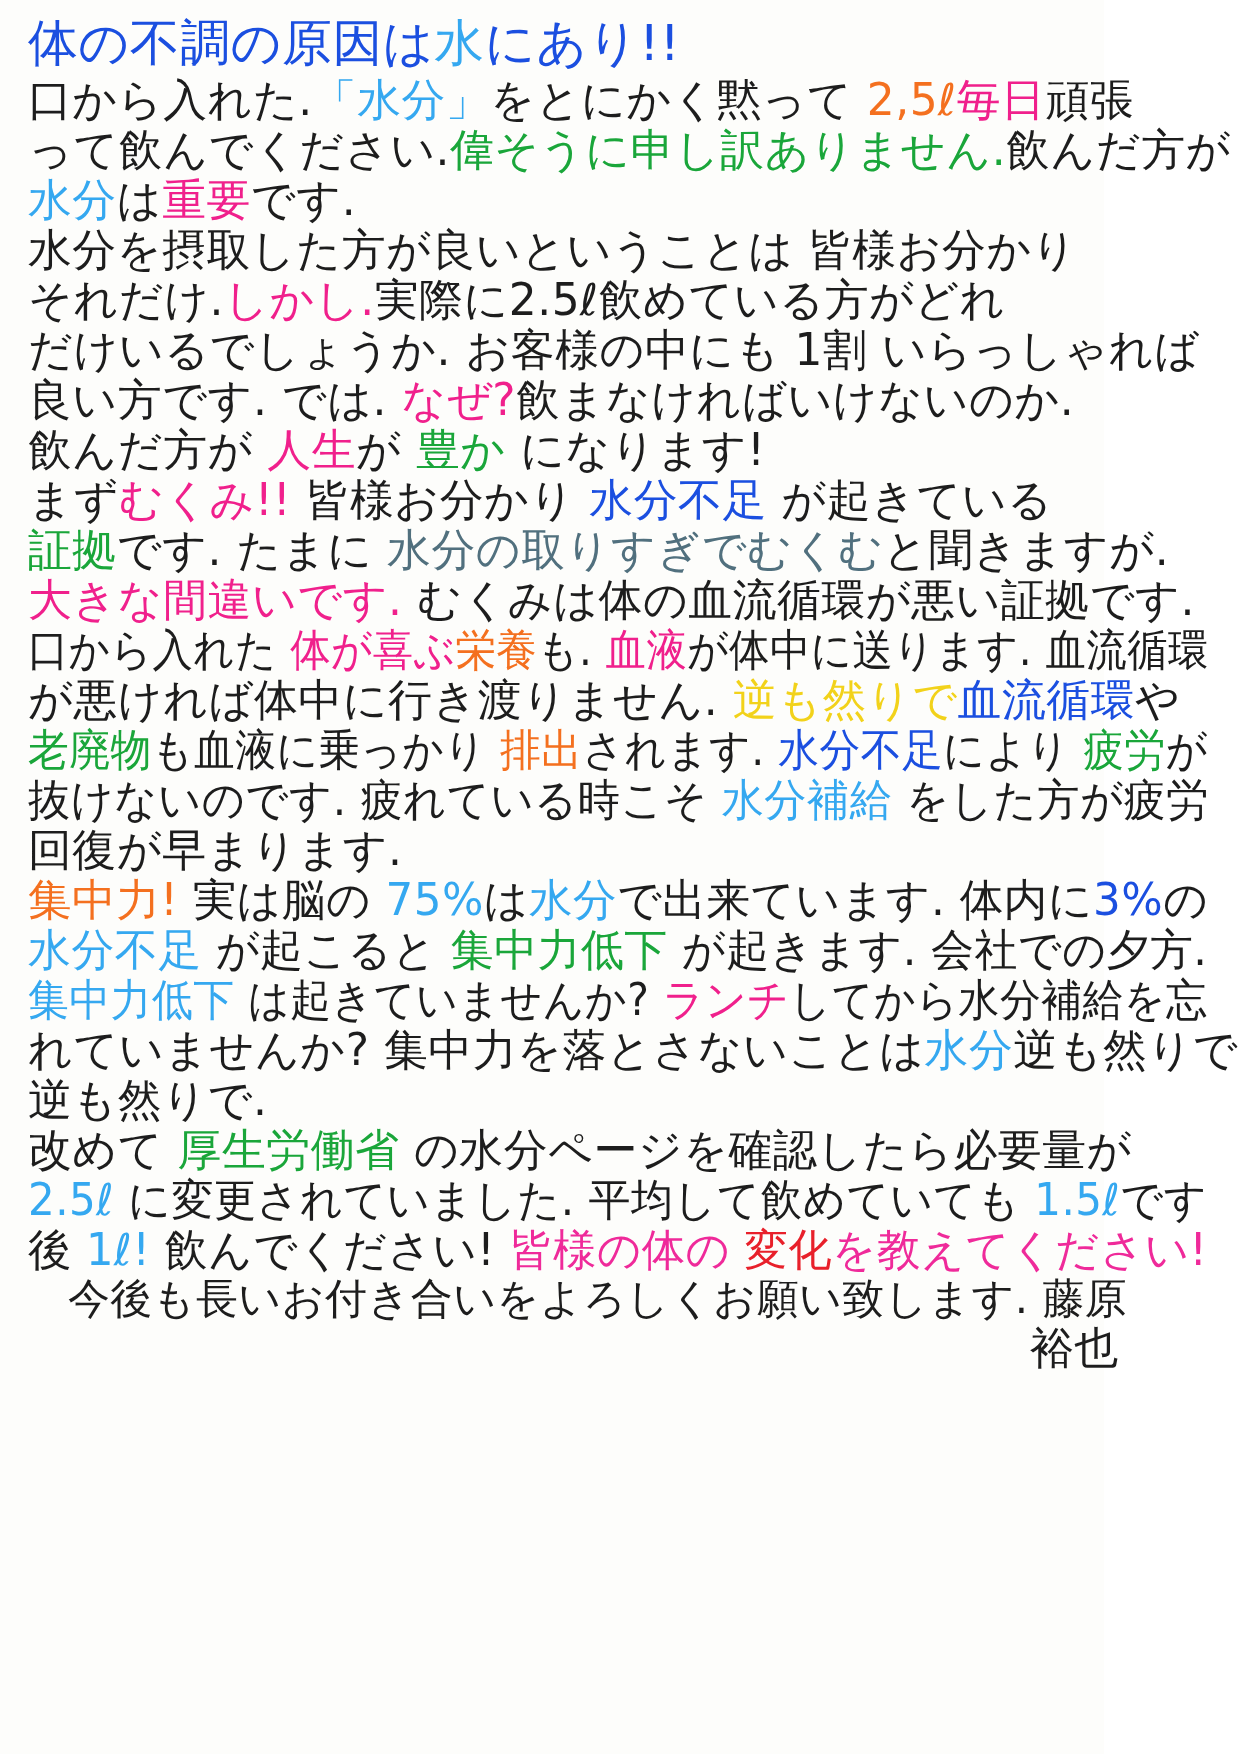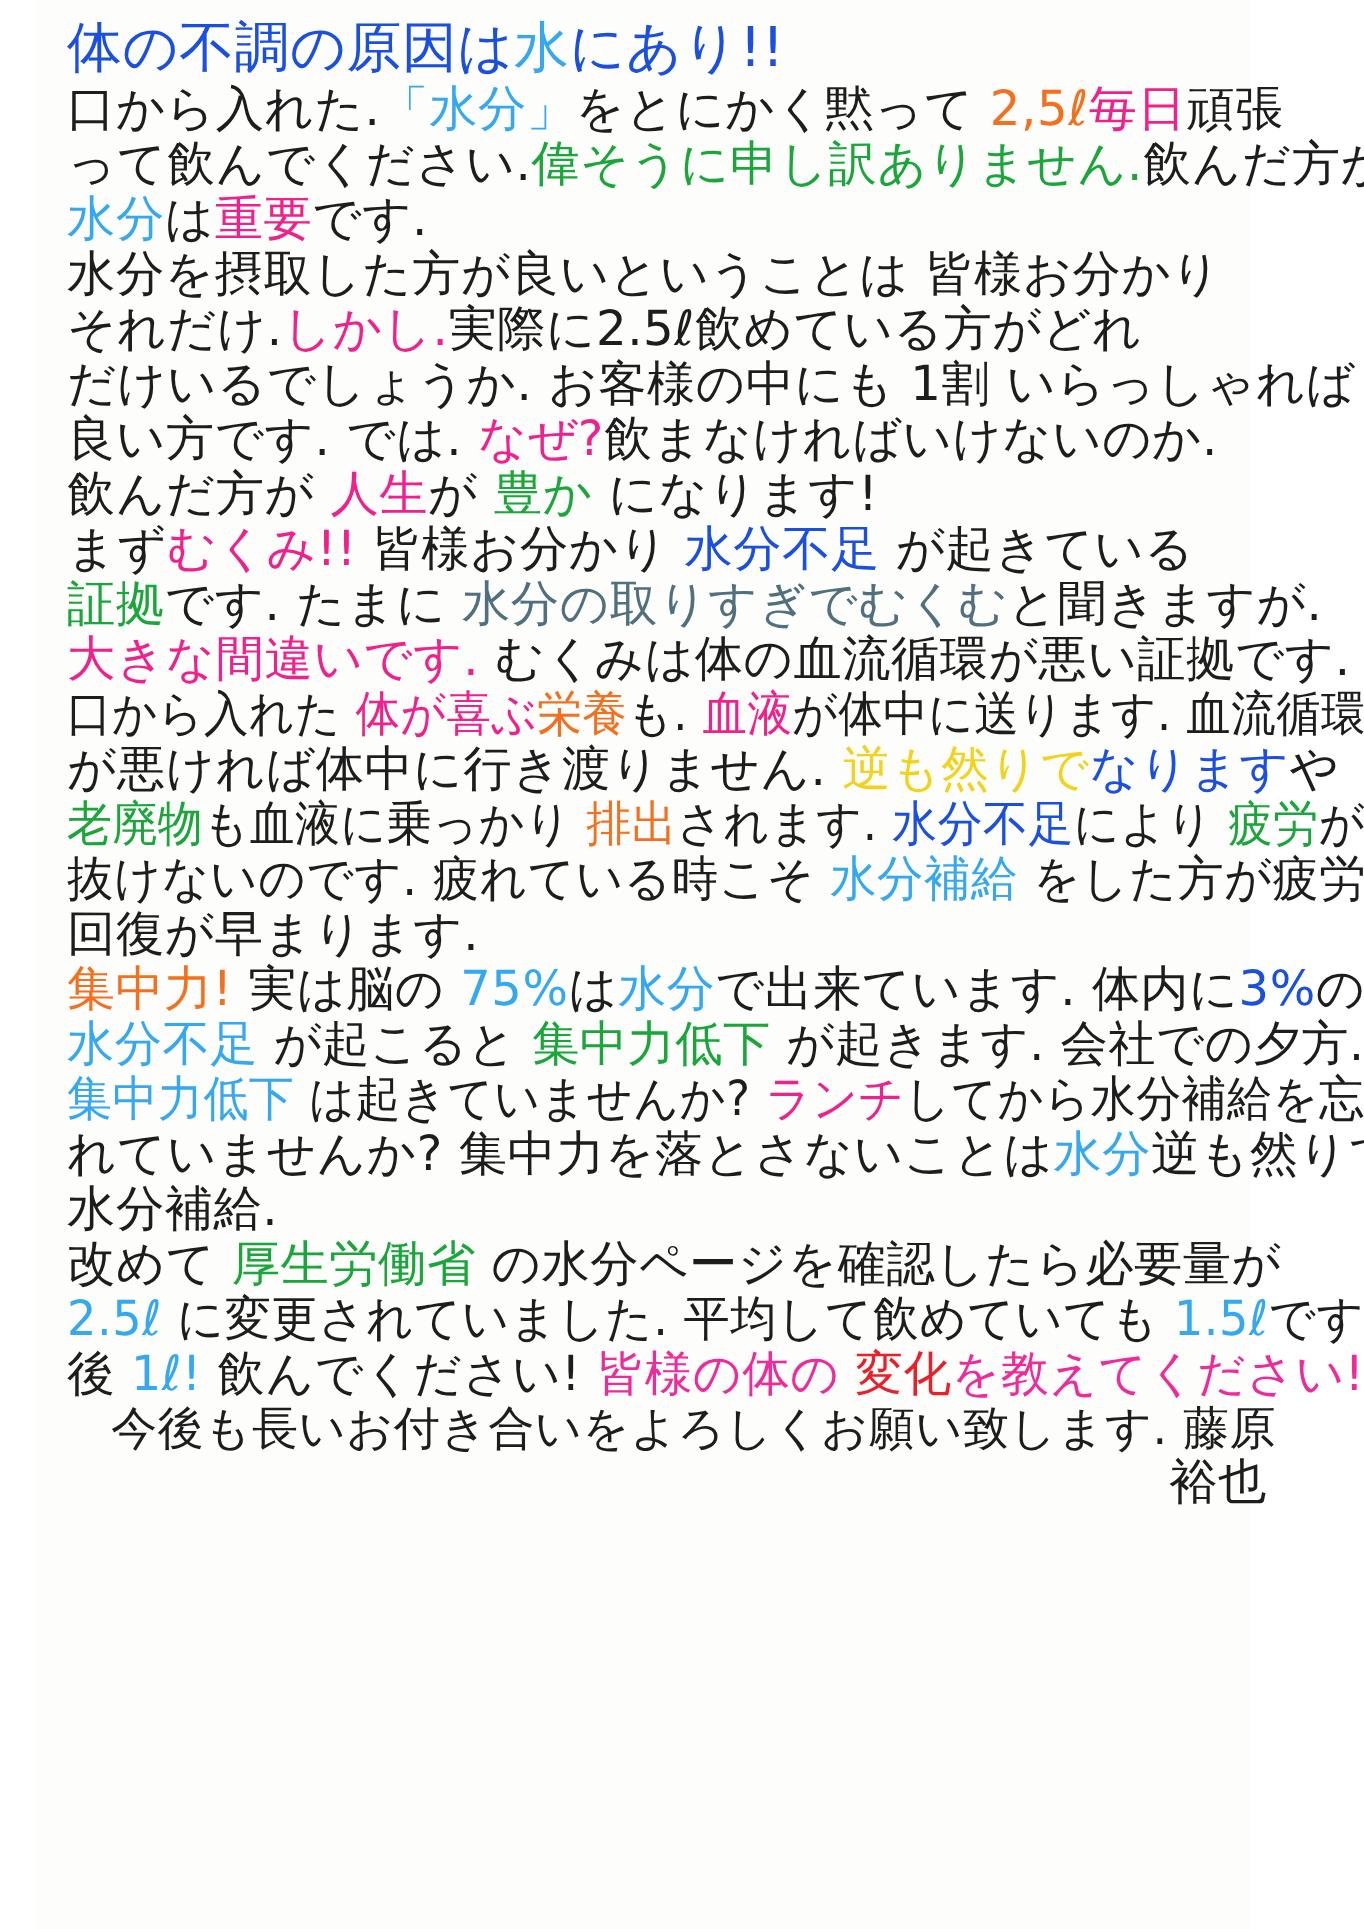--- a/index.html
+++ b/index.html
@@ -13,21 +13,20 @@
     font-family: "DejaVu Sans", sans-serif;
     overflow: hidden;
   }
   #sheet {
     position: relative;
     width: 1104px;
     height: 1754px;
     background: #fdfdfb;
     padding: 0;
     box-sizing: border-box;
-    margin-left: 33px;
   }
   .note {
     position: absolute;
     left: 18px;
     top: 10px;
     width: 1204px;
     box-sizing: border-box;
     padding: 8px 10px 0 10px;
   }
   .line {
@@ -74,28 +73,28 @@
       <div class="line r2" style="transform: scaleX(0.997); transform-origin: left center;"><span class="seg c-lightblue">水分</span><span class="seg c-black">は</span><span class="seg c-pink">重要</span><span class="seg c-black">です.</span></div>
       <div class="line r3" style="transform: scaleX(0.997); transform-origin: left center;"><span class="seg c-black">水分を摂取した方が良いということは 皆様お分かり</span></div>
       <div class="line r2" style="transform: scaleX(0.997); transform-origin: left center;"><span class="seg c-black">それだけ.</span><span class="seg c-pink">しかし.</span><span class="seg c-black">実際に2.5ℓ飲めている方がどれ</span></div>
       <div class="line r3" style="transform: scaleX(0.997); transform-origin: left center;"><span class="seg c-black">だけいるでしょうか. お客様の中にも 1割 いらっしゃれば</span></div>
       <div class="line r2" style="transform: scaleX(0.997); transform-origin: left center;"><span class="seg c-black">良い方です. では. </span><span class="seg c-pink">なぜ?</span><span class="seg c-black">飲まなければいけないのか.</span></div>
       <div class="line r3" style="transform: scaleX(0.997); transform-origin: left center;"><span class="seg c-black">飲んだ方が </span><span class="seg c-pink">人生</span><span class="seg c-black">が </span><span class="seg c-green">豊か</span><span class="seg c-black"> になります!</span></div>
       <div class="line r2" style="transform: scaleX(0.997); transform-origin: left center;"><span class="seg c-black">まず</span><span class="seg c-pink">むくみ!!</span><span class="seg c-black"> 皆様お分かり </span><span class="seg c-blue">水分不足</span><span class="seg c-black"> が起きている</span></div>
       <div class="line r3" style="transform: scaleX(0.997); transform-origin: left center;"><span class="seg c-green">証拠</span><span class="seg c-black">です. たまに </span><span class="seg c-slate">水分の取りすぎでむくむ</span><span class="seg c-black">と聞きますが.</span></div>
       <div class="line r2" style="transform: scaleX(0.997); transform-origin: left center;"><span class="seg c-pink">大きな間違いです.</span><span class="seg c-black"> むくみは体の血流循環が悪い証拠です.</span></div>
       <div class="line r3" style="transform: scaleX(0.918); transform-origin: left center;"><span class="seg c-black">口から入れた </span><span class="seg c-pink">体が喜ぶ</span><span class="seg c-orange">栄養</span><span class="seg c-black">も. </span><span class="seg c-pink">血液</span><span class="seg c-black">が体中に送ります. 血流循環</span></div>
-      <div class="line r2" style="transform: scaleX(0.997); transform-origin: left center;"><span class="seg c-black">が悪ければ体中に行き渡りません. </span><span class="seg c-yellow">逆も然りで</span><span class="seg c-blue">なります</span><span class="seg c-black">や</span></div>
+      <div class="line r2" style="transform: scaleX(0.997); transform-origin: left center;"><span class="seg c-black">が悪ければ体中に行き渡りません. </span><span class="seg c-yellow">逆も然りで</span><span class="seg c-blue">血流循環</span><span class="seg c-black">や</span></div>
       <div class="line r3" style="transform: scaleX(0.927); transform-origin: left center;"><span class="seg c-green">老廃物</span><span class="seg c-black">も血液に乗っかり </span><span class="seg c-orange">排出</span><span class="seg c-black">されます. </span><span class="seg c-blue">水分不足</span><span class="seg c-black">により </span><span class="seg c-green">疲労</span><span class="seg c-black">が</span></div>
       <div class="line r2" style="transform: scaleX(0.959); transform-origin: left center;"><span class="seg c-black">抜けないのです. 疲れている時こそ </span><span class="seg c-lightblue">水分補給</span><span class="seg c-black"> をした方が疲労</span></div>
       <div class="line r3" style="transform: scaleX(0.997); transform-origin: left center;"><span class="seg c-black">回復が早まります.</span></div>
       <div class="line r2" style="transform: scaleX(0.991); transform-origin: left center;"><span class="seg c-orange">集中力!</span><span class="seg c-black"> 実は脳の </span><span class="seg c-lightblue">75%</span><span class="seg c-black">は</span><span class="seg c-lightblue">水分</span><span class="seg c-black">で出来ています. 体内に</span><span class="seg c-blue">3%</span><span class="seg c-black">の</span></div>
       <div class="line r3" style="transform: scaleX(0.975); transform-origin: left center;"><span class="seg c-lightblue">水分不足</span><span class="seg c-black"> が起こると </span><span class="seg c-green">集中力低下</span><span class="seg c-black"> が起きます. 会社での夕方.</span></div>
       <div class="line r2" style="transform: scaleX(0.928); transform-origin: left center;"><span class="seg c-lightblue">集中力低下</span><span class="seg c-black"> は起きていませんか? </span><span class="seg c-pink">ランチ</span><span class="seg c-black">してから水分補給を忘</span></div>
       <div class="line r3" style="transform: scaleX(0.997); transform-origin: left center;"><span class="seg c-black">れていませんか? 集中力を落とさないことは</span><span class="seg c-lightblue">水分</span><span class="seg c-black">逆も然りで</span></div>
-      <div class="line r2" style="transform: scaleX(0.997); transform-origin: left center;"><span class="seg c-black">水分補給.</span></div>
+      <div class="line r2" style="transform: scaleX(0.997); transform-origin: left center;"><span class="seg c-black">逆も然りで.</span></div>
       <div class="line r3" style="transform: scaleX(0.997); transform-origin: left center;"><span class="seg c-black">改めて </span><span class="seg c-green">厚生労働省</span><span class="seg c-black"> の水分ページを確認したら必要量が</span></div>
       <div class="line r2" style="transform: scaleX(0.955); transform-origin: left center;"><span class="seg c-lightblue">2.5ℓ</span><span class="seg c-black"> に変更されていました. 平均して飲めていても </span><span class="seg c-lightblue">1.5ℓ</span><span class="seg c-black">です</span></div>
       <div class="line r3" style="transform: scaleX(0.984); transform-origin: left center;"><span class="seg c-black">後 </span><span class="seg c-lightblue">1ℓ!</span><span class="seg c-black"> 飲んでください! </span><span class="seg c-magenta">皆様の体の </span><span class="seg c-red">変化</span><span class="seg c-magenta">を教えてください!</span></div>
       <div class="line r2 closing indent-1" style="transform: scaleX(0.997); transform-origin: left center;"><span class="seg c-black">今後も長いお付き合いをよろしくお願い致します. </span><span class="seg c-black">藤原</span></div>
       <div class="line r3 sign-line2" style="transform: scaleX(0.997); transform-origin: left center;"><span class="seg c-black">裕也</span></div>
     </div>
 </div>
 
 </body></html>

